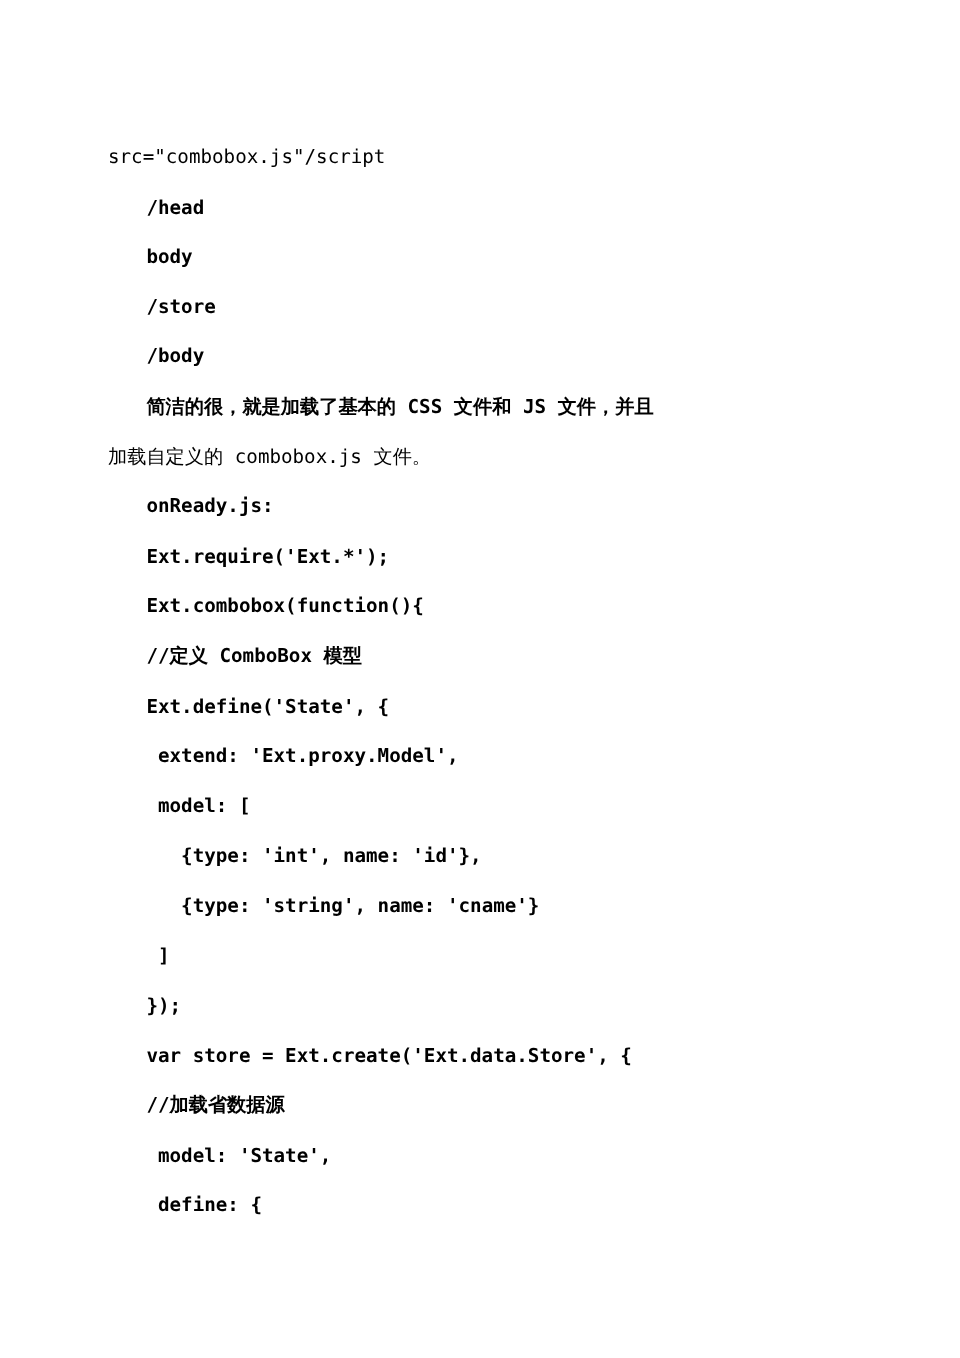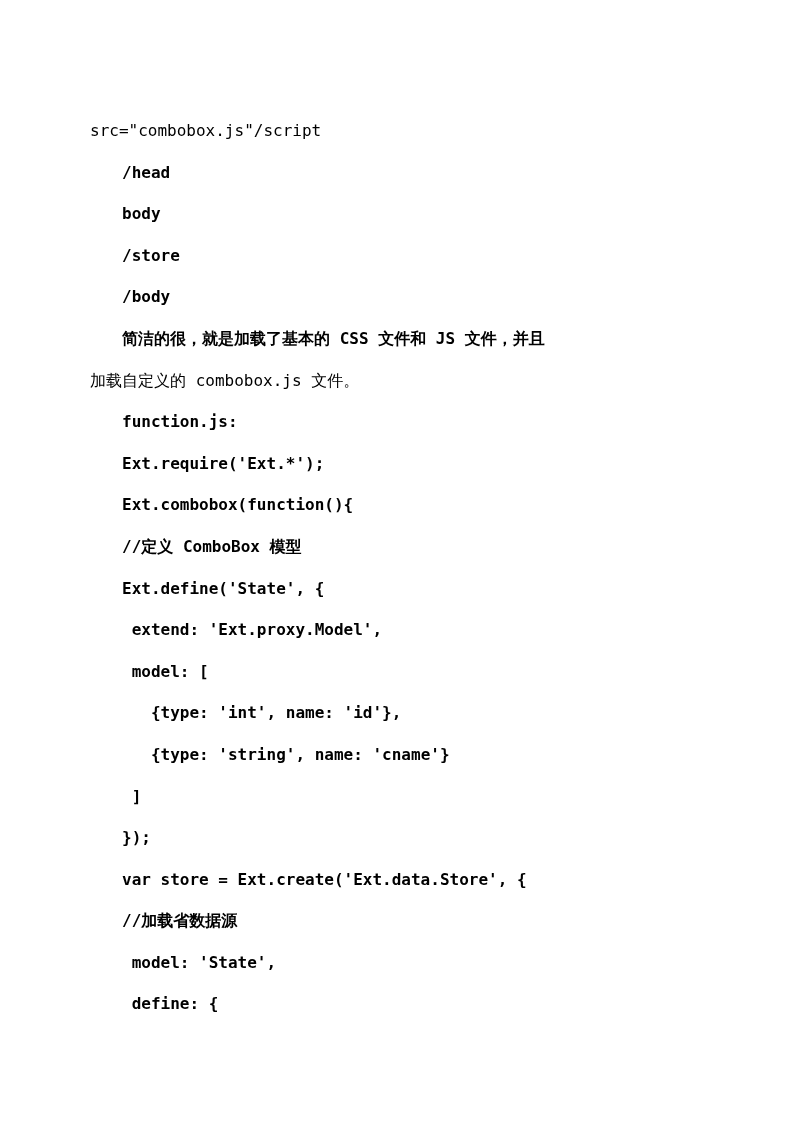--- a/index.html
+++ b/index.html
@@ -33,21 +33,21 @@
 <body>
 
 <div class="page" id="doc-root">
 <div class="line-no-indent mono">src="combobox.js"/script</div>
     <div class="line mono">/head</div>
     <div class="line mono">body</div>
     <div class="line mono">/store</div>
     <div class="line mono">/body</div>
     <div class="line mono">简洁的很，就是加载了基本的 CSS 文件和 JS 文件，并且</div>
     <div class="line-no-indent mono">加载自定义的 combobox.js 文件。</div>
-    <div class="line mono">function.js:</div>
+    <div class="line mono">onReady.js:</div>
     <div class="line mono">Ext.require('Ext.*');</div>
     <div class="line mono">Ext.combobox(function(){</div>
     <div class="line mono">//定义 ComboBox 模型</div>
     <div class="line mono">Ext.define('State', {</div>
     <div class="line mono"> extend: 'Ext.proxy.Model',</div>
     <div class="line mono"> model: [</div>
     <div class="line mono">   {type: 'int', name: 'id'},</div>
     <div class="line mono">   {type: 'string', name: 'cname'}</div>
     <div class="line mono"> ]</div>
     <div class="line mono">});</div>

